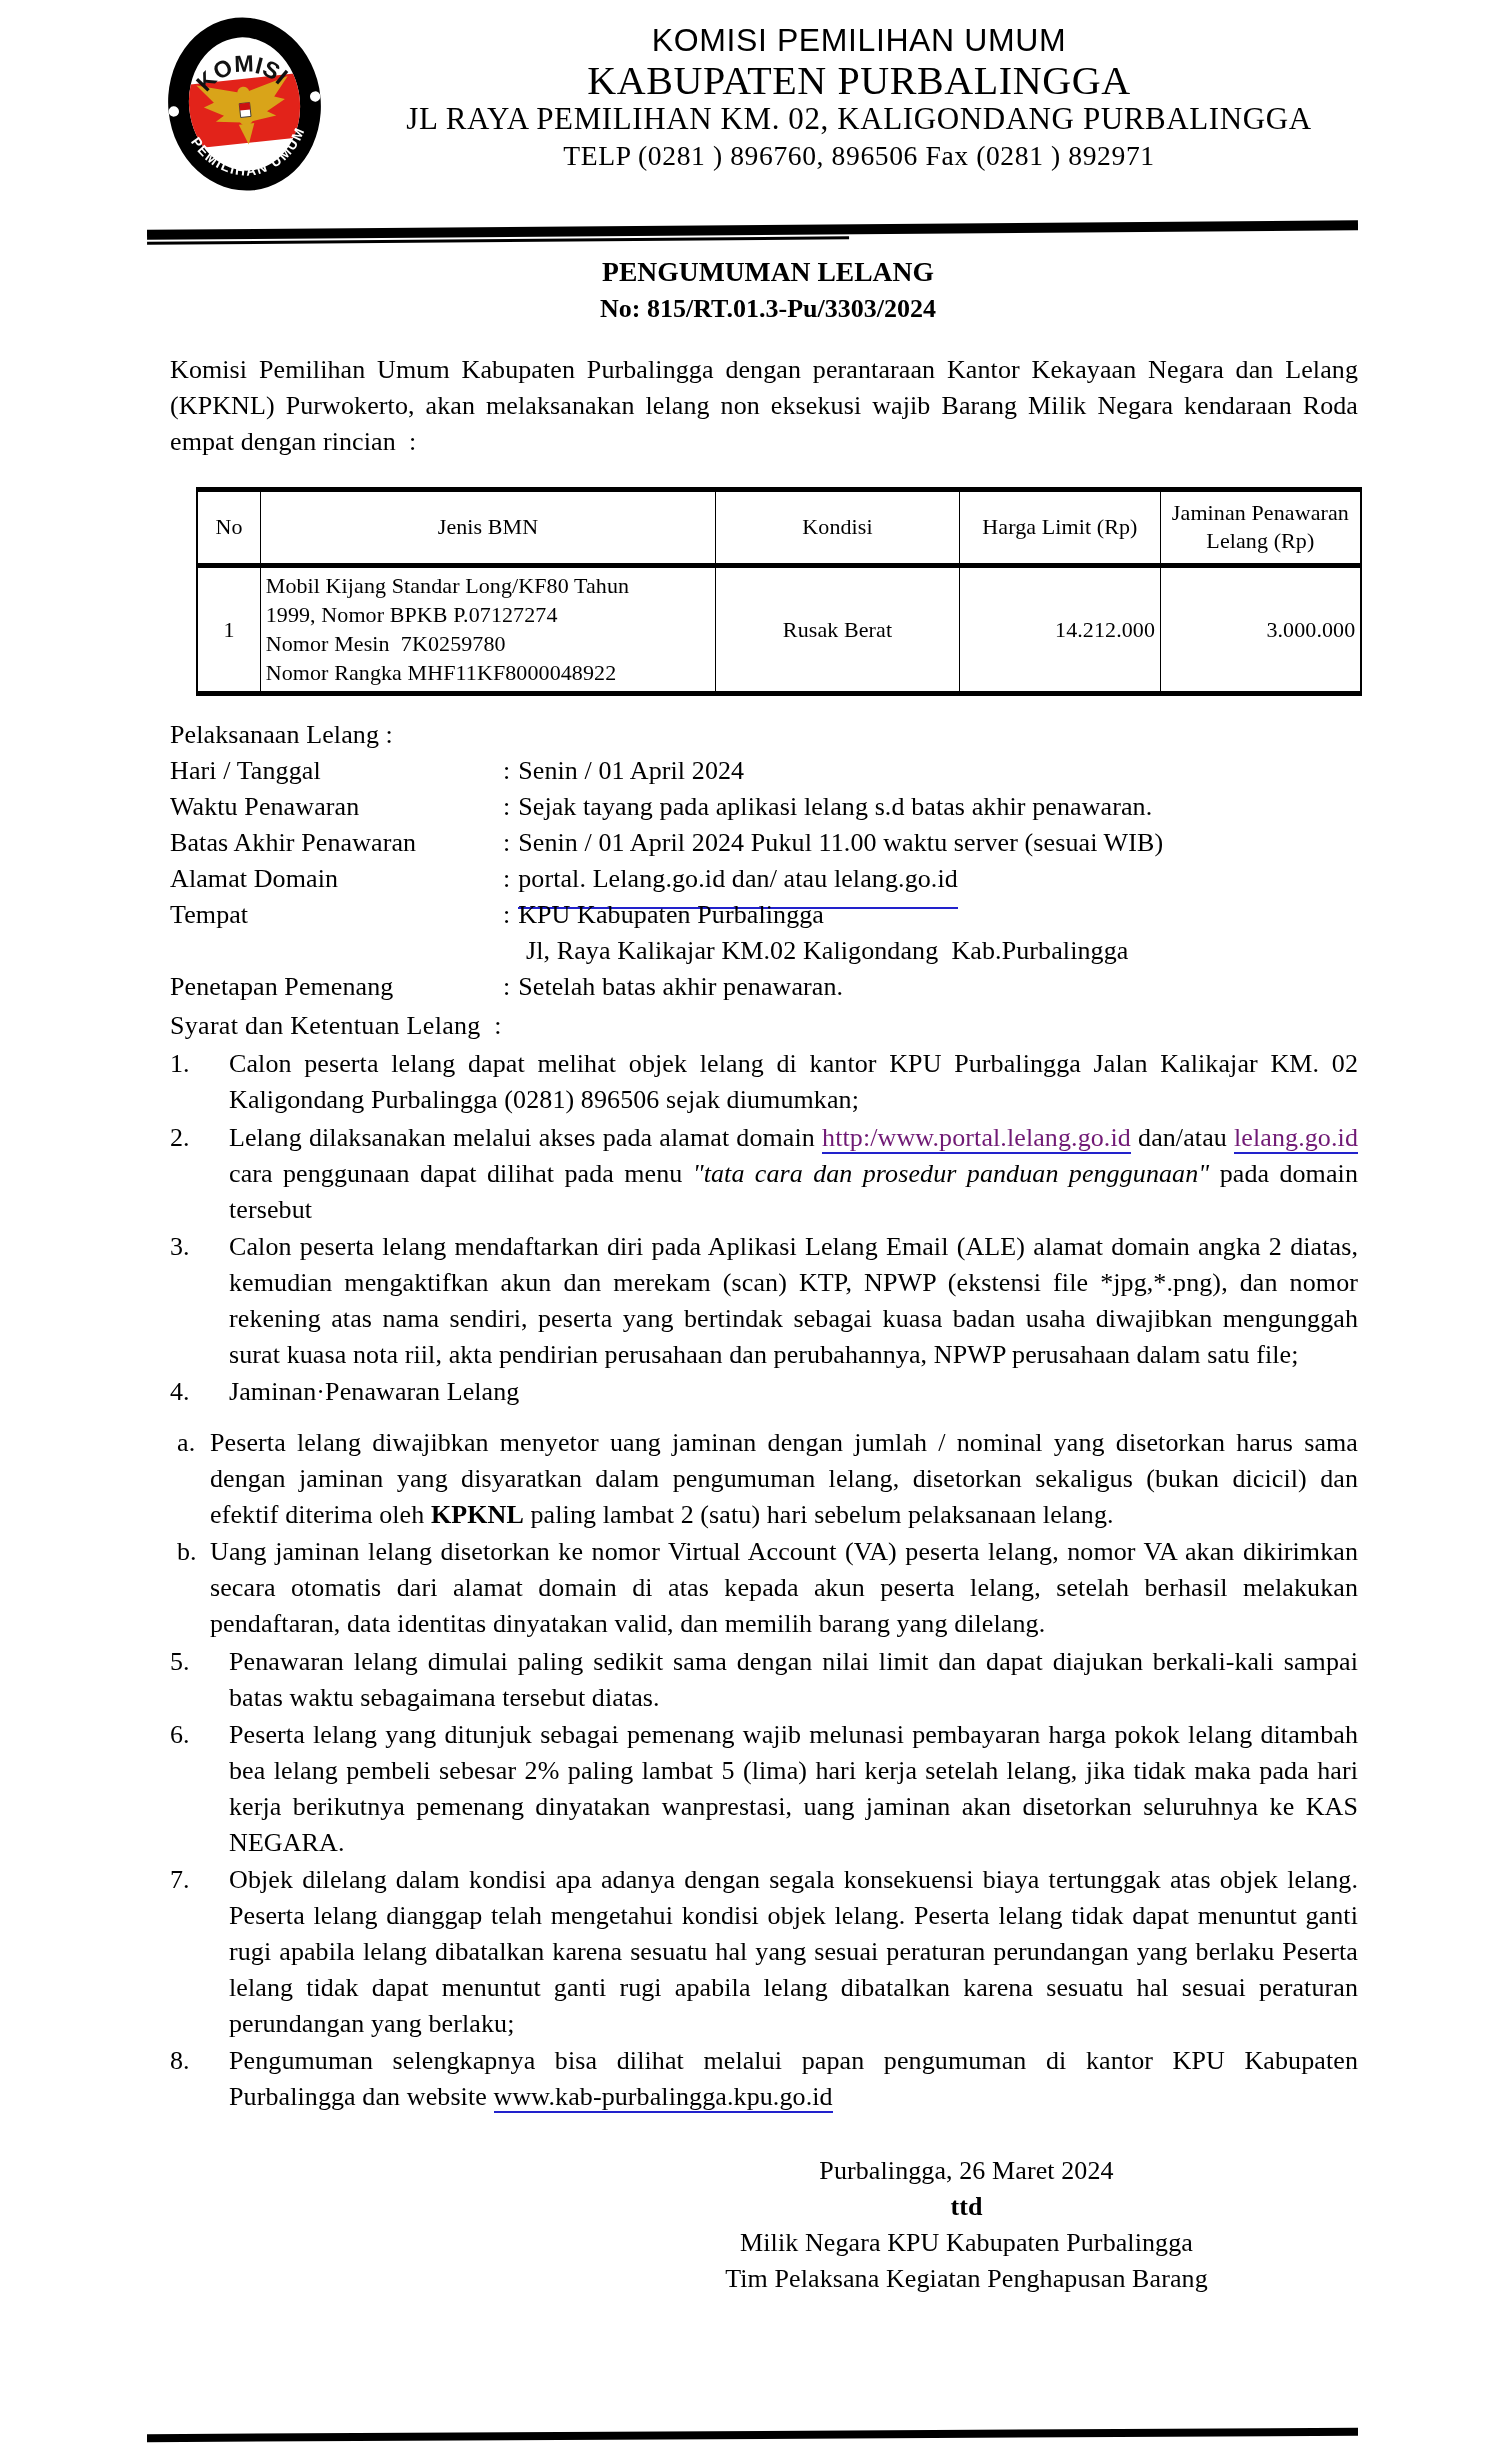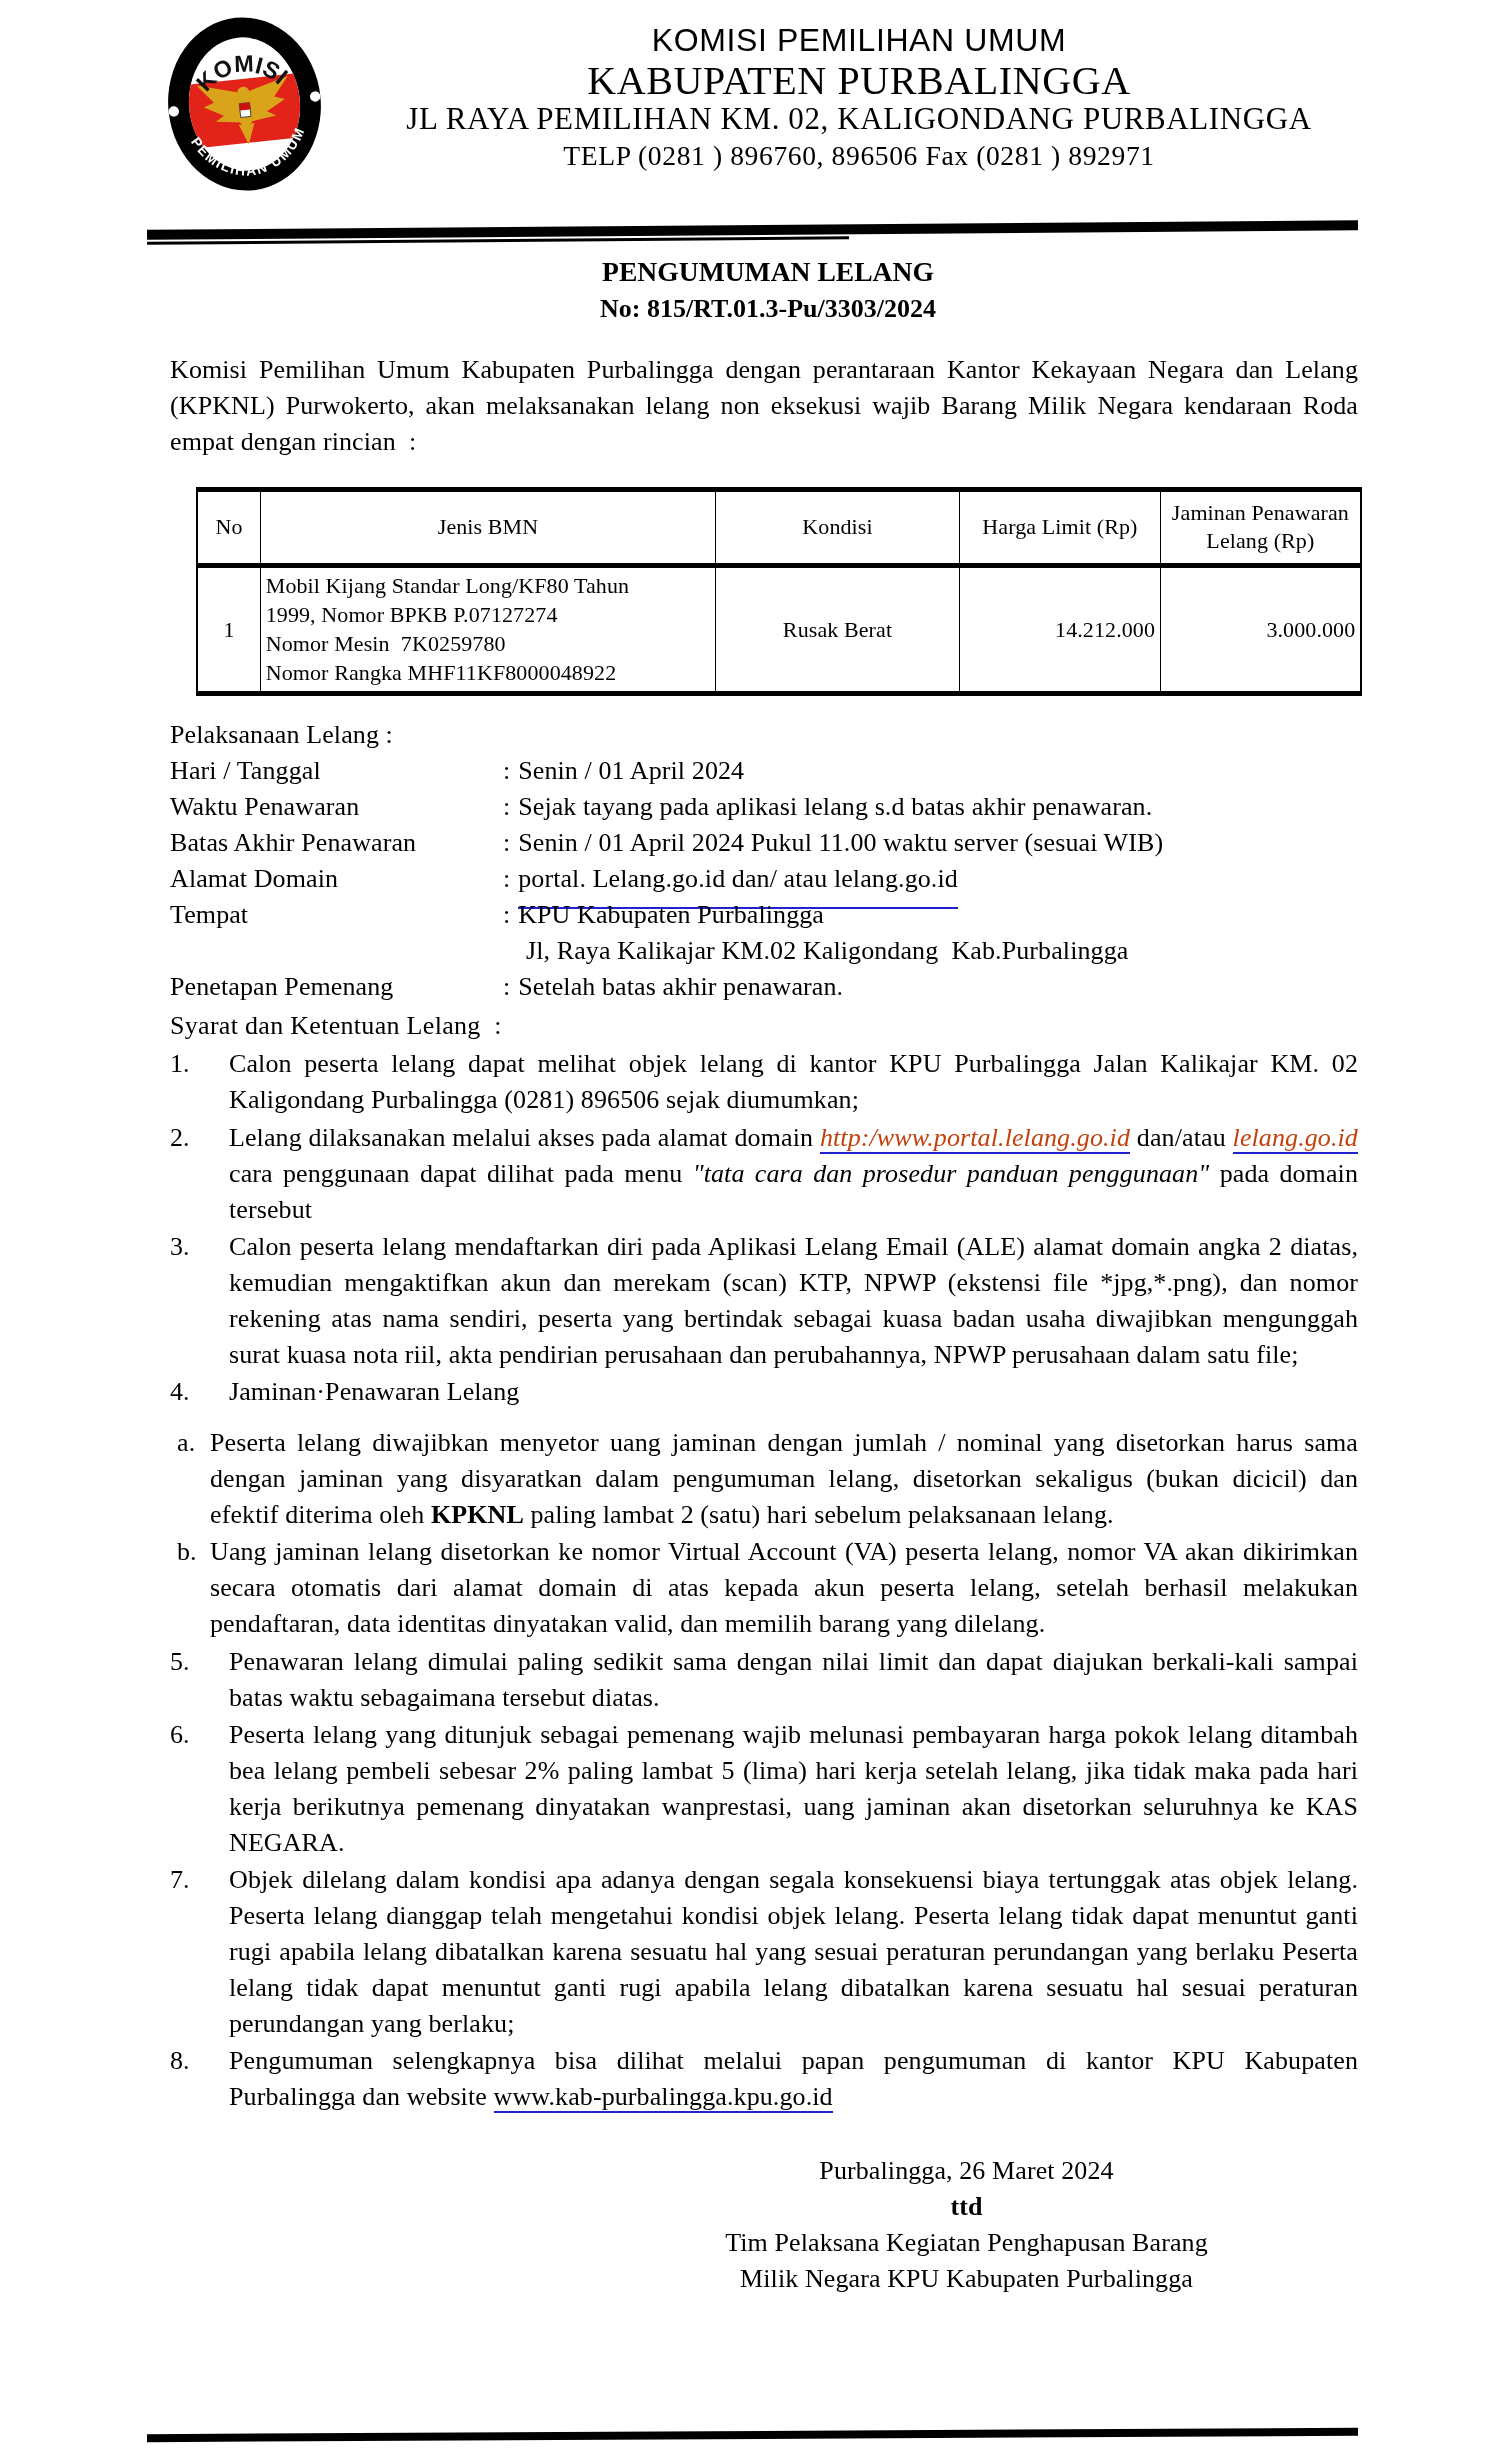--- a/index.html
+++ b/index.html
@@ -51,21 +51,21 @@
   .u-blue{border-bottom:2.9px solid #2222cc;padding-bottom:14px;}
   
   .s-heading{font-weight:normal;line-height:38px;margin-top:2.3px;letter-spacing:0.3px;}
   .li{display:flex;margin-top:1.2px;}
   .num{width:59px;flex:none;}
   .li-body{flex:1;text-align:justify;}
   .sub{display:flex;margin-left:7px;margin-top:1.2px;}
   .subnum{width:33px;flex:none;}
   .sub .li-body{flex:1;}
   .sub-a{margin-top:15.2px;}
-  a.doclink{font-style:italic;color:#c2410c;text-decoration:none;border-bottom:2.9px solid #2222cc;}
+  a.doclink{color:#701a75;text-decoration:none;border-bottom:2.9px solid #2222cc;}
   a.plainlink{color:#000;text-decoration:none;border-bottom:2.9px solid #2222cc;}
   .q-italic{font-style:italic;}
   .b{font-weight:bold;}
   
   .closing{margin-top:38px;margin-left:auto;margin-right:104px;width:575px;text-align:center;line-height:36px;}
   .closing .ttd{font-weight:bold;}
   
   .footer-rule{position:absolute;left:147px;top:2431px;width:1211px;height:7.6px;background:#000;transform:rotate(-0.3deg);}
 </style>
 </head>
@@ -241,20 +241,20 @@
 
       <div class="li">
         <span class="num">8.</span>
         <div class="li-body"><span>Pengumuman selengkapnya bisa dilihat melalui papan pengumuman di kantor KPU Kabupaten Purbalingga dan website </span><a class="plainlink">www.kab-purbalingga.kpu.go.id</a></div>
       </div>
     </div>
 
     <div class="closing">
       <div>Purbalingga, 26 Maret 2024</div>
       <div class="ttd">ttd</div>
+      <div>Milik Negara KPU Kabupaten Purbalingga</div>
       <div>Tim Pelaksana Kegiatan Penghapusan Barang</div>
-      <div>Milik Negara KPU Kabupaten Purbalingga</div>
     </div>
   </div>
 
   <div class="footer-rule"></div>
 </div>
 
 
 </body></html>

